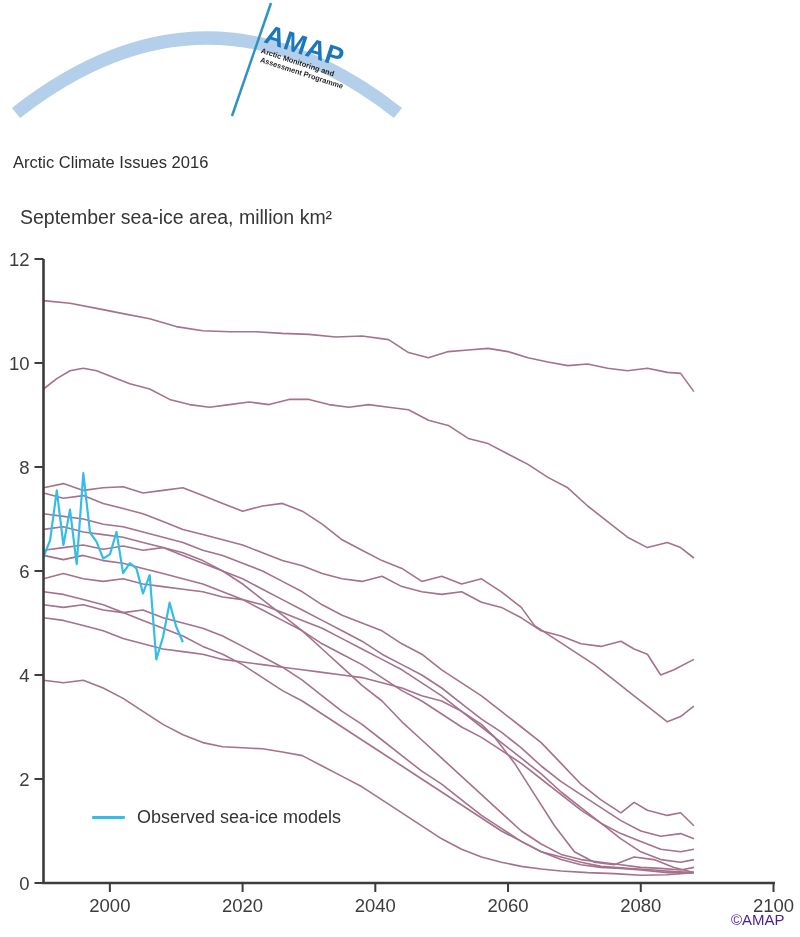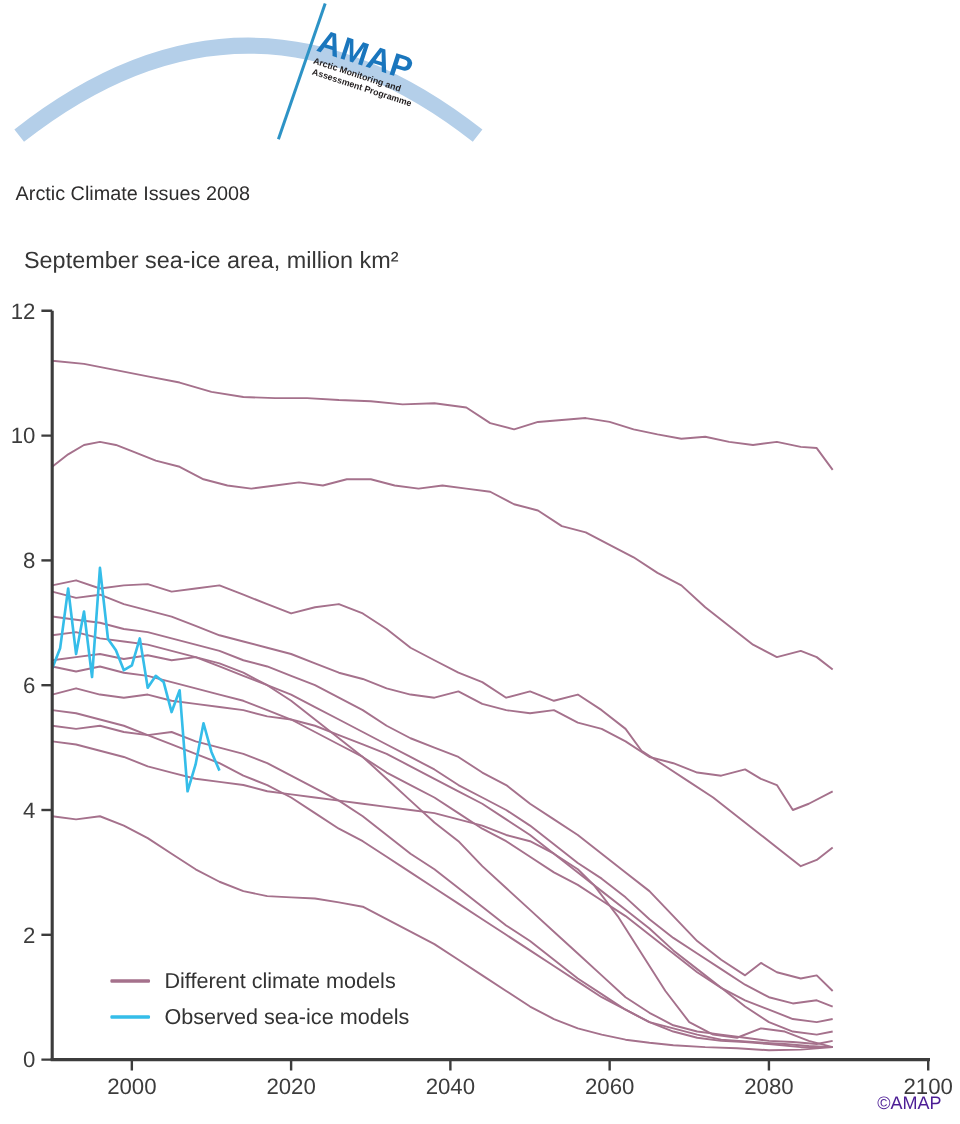--- a/index.html
+++ b/index.html
@@ -27,21 +27,21 @@
   <svg class="header-svg" width="800" height="182">
     <path id="logo-arc" d="M 16 113 Q 207 -37 398 113" fill="none" stroke-width="13" stroke="#b4cfe9"></path>
     <line id="logo-needle" x1="271" y1="3" x2="232" y2="116" stroke-width="2.5" stroke="#2d93c6"></line>
     <g transform="translate(263,42) rotate(18)">
       <text id="logo-acronym" class="logo-acronym" x="0" y="0" font-size="27" fill="#1a76bd">AMAP</text>
       <text id="logo-line1" class="logo-small" x="1" y="11" font-size="7.4" fill="#231f20">Arctic Monitoring and</text>
       <text id="logo-line2" class="logo-small" x="3" y="20" font-size="7.4" fill="#231f20">Assessment Programme</text>
     </g>
   </svg>
 
-  <div class="page-subtitle">Arctic Climate Issues 2008</div>
+  <div class="page-subtitle">Arctic Climate Issues 2016</div>
 
   <div class="chart-title">September sea-ice area, million km²</div>
   <svg id="chart-svg" class="chart-svg" width="800" height="687">
       <polyline points="43.5,50.6 70.0,53.2 96.6,58.4 123.1,63.6 149.7,68.8 176.2,76.6 202.8,80.8 229.3,81.8 255.9,81.8 282.4,83.4 309.0,84.4 335.5,87.0 362.0,86.0 388.6,89.6 408.5,102.6 428.4,107.8 448.3,101.6 468.2,100.0 488.1,98.4 508.0,101.6 528.0,107.8 547.9,112.0 567.8,115.6 587.7,114.0 607.6,118.2 627.5,120.8 647.4,118.2 667.3,122.4 680.6,123.4 693.9,141.6" fill="none" stroke="#a5718c" stroke-width="1.6" stroke-linejoin="round"></polyline>
       <polyline points="43.5,139.0 56.8,128.6 70.0,120.8 83.3,118.2 96.6,120.8 109.9,126.0 129.8,133.8 149.7,139.0 169.6,149.4 189.5,154.6 209.4,157.2 229.3,154.6 249.2,152.0 269.1,154.6 289.0,149.4 309.0,149.4 328.9,154.6 348.8,157.2 368.7,154.6 388.6,157.2 408.5,159.8 428.4,170.2 448.3,175.4 468.2,188.4 488.1,193.6 508.0,204.0 528.0,214.4 547.9,227.4 567.8,237.8 587.7,256.0 607.6,271.6 627.5,287.2 647.4,297.6 667.3,292.4 680.6,297.6 693.9,308.0" fill="none" stroke="#a5718c" stroke-width="1.6" stroke-linejoin="round"></polyline>
       <polyline points="43.5,237.8 63.4,233.6 83.3,240.4 103.2,237.8 123.1,236.8 143.0,243.0 163.0,240.4 182.9,237.8 202.8,245.6 222.7,253.4 242.6,261.2 262.5,256.0 282.4,253.4 302.3,261.2 322.2,274.2 342.1,289.8 362.0,300.2 382.0,310.6 401.9,318.4 421.8,331.4 441.7,326.2 461.6,334.0 481.5,328.8 501.4,341.8 521.3,357.4 534.6,375.6 554.5,388.6 574.4,401.6 594.3,414.6 614.2,430.2 634.1,445.8 654.0,461.4 667.3,471.8 680.6,466.6 693.9,456.2" fill="none" stroke="#a5718c" stroke-width="1.6" stroke-linejoin="round"></polyline>
       <polyline points="43.5,243.0 63.4,248.2 83.3,245.6 103.2,253.4 123.1,258.6 143.0,263.8 163.0,271.6 182.9,279.4 202.8,284.6 222.7,289.8 242.6,295.0 262.5,302.8 282.4,310.6 302.3,315.8 322.2,323.6 342.1,328.8 362.0,331.4 382.0,326.2 401.9,336.6 421.8,341.8 441.7,344.4 461.6,341.8 481.5,352.2 501.4,357.4 521.3,367.8 541.2,380.8 561.1,386.0 581.0,393.8 601.0,396.4 620.9,391.2 634.1,399.0 647.4,404.2 660.7,425.0 674.0,419.8 693.9,409.4" fill="none" stroke="#a5718c" stroke-width="1.6" stroke-linejoin="round"></polyline>
       <polyline points="43.5,263.8 63.4,266.4 83.3,269.0 103.2,274.2 123.1,276.8 143.0,282.0 163.0,287.2 182.9,292.4 202.8,300.2 222.7,305.4 242.6,313.2 262.5,321.0 282.4,331.4 302.3,341.8 322.2,354.8 342.1,365.2 362.0,373.0 382.0,380.8 401.9,393.8 421.8,404.2 441.7,419.8 461.6,432.8 481.5,445.8 501.4,461.4 521.3,477.0 541.2,492.6 561.1,513.4 581.0,534.2 601.0,549.8 620.9,562.8 634.1,552.4 647.4,560.2 667.3,565.4 680.6,562.8 693.9,575.8" fill="none" stroke="#a5718c" stroke-width="1.6" stroke-linejoin="round"></polyline>
       <polyline points="43.5,279.4 63.4,276.8 83.3,282.0 103.2,284.6 123.1,287.2 143.0,292.4 163.0,297.6 182.9,305.4 202.8,313.2 222.7,321.0 242.6,328.8 262.5,339.2 282.4,349.6 302.3,360.0 322.2,370.4 342.1,380.8 362.0,391.2 382.0,404.2 401.9,414.6 421.8,425.0 441.7,438.0 461.6,453.6 481.5,469.2 501.4,482.2 521.3,497.8 541.2,516.0 561.1,531.6 581.0,544.6 601.0,557.6 620.9,570.6 640.8,581.0 660.7,586.2 680.6,583.6 693.9,588.8" fill="none" stroke="#a5718c" stroke-width="1.6" stroke-linejoin="round"></polyline>
       <polyline points="43.5,300.2 63.4,297.6 83.3,295.0 103.2,299.2 123.1,296.0 143.0,300.2 163.0,297.6 182.9,302.8 202.8,310.6 222.7,321.0 242.6,334.0 262.5,349.6 282.4,365.2 302.3,380.8 322.2,399.0 342.1,417.2 362.0,435.4 382.0,451.0 401.9,471.8 421.8,490.0 441.7,508.2 461.6,526.4 481.5,544.6 501.4,562.8 521.3,581.0 541.2,594.0 561.1,604.4 581.0,609.6 601.0,612.2 620.9,614.8 640.8,617.4 660.7,618.4 680.6,620.0 693.9,617.4" fill="none" stroke="#a5718c" stroke-width="1.6" stroke-linejoin="round"></polyline>
@@ -77,23 +77,19 @@
       <line x1="508.04545454545456" y1="633" x2="508.04545454545456" y2="642" stroke="#3c3c3c" stroke-width="2"></line>
       <text x="508.04545454545456" y="662" text-anchor="middle" font-size="18.5" fill="#3c3c3c" font-family="&quot;Liberation Sans&quot;, sans-serif">2060</text>
       <line x1="640.7727272727273" y1="633" x2="640.7727272727273" y2="642" stroke="#3c3c3c" stroke-width="2"></line>
       <text x="640.7727272727273" y="662" text-anchor="middle" font-size="18.5" fill="#3c3c3c" font-family="&quot;Liberation Sans&quot;, sans-serif">2080</text>
       <line x1="773.5" y1="633" x2="773.5" y2="642" stroke="#3c3c3c" stroke-width="2"></line>
       <text x="773.5" y="662" text-anchor="middle" font-size="18.5" fill="#3c3c3c" font-family="&quot;Liberation Sans&quot;, sans-serif">2100</text>
     </svg>
 
   <div class="legend">
     <div class="legend-row">
-      <span class="swatch" id="swatch-models" style="background: rgb(165, 113, 140);"></span>
-      <span class="legend-label">Different climate models</span>
-    </div>
-    <div class="legend-row">
       <span class="swatch" id="swatch-observed" style="background: rgb(53, 189, 233);"></span>
       <span class="legend-label">Observed sea-ice models</span>
     </div>
   </div>
 
   <div class="copyright">©AMAP</div>
 </div>
 
 </body></html>

